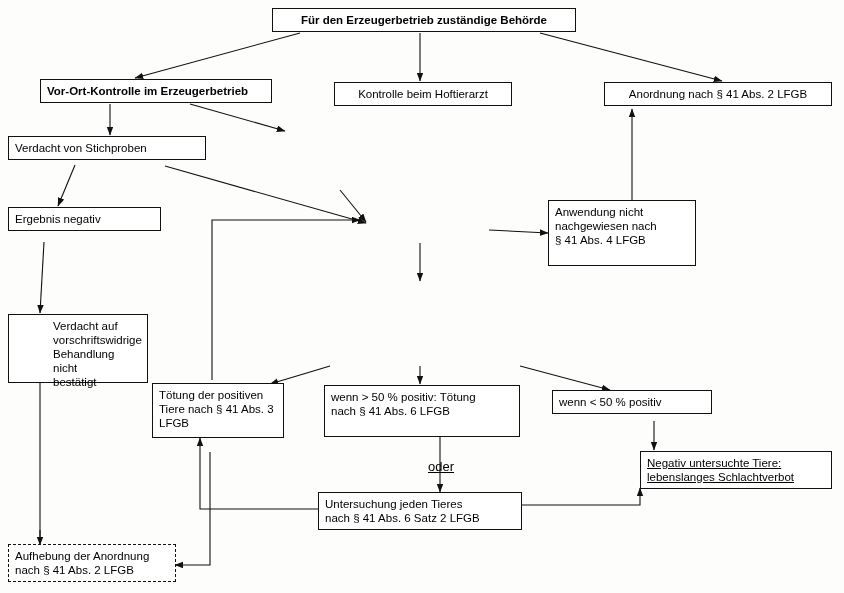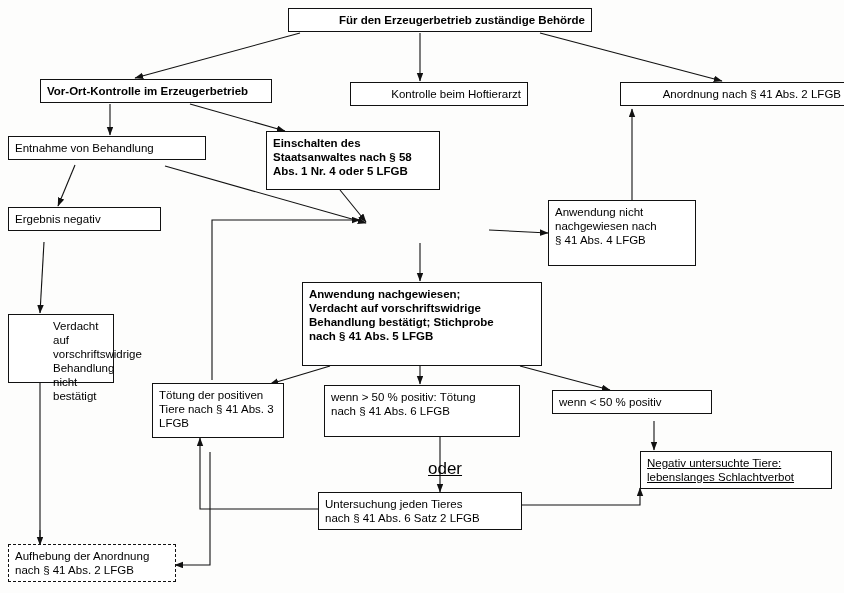--- a/index.html
+++ b/index.html
@@ -29,25 +29,25 @@
     border: 1px solid #111;
     background: #ffffff;
     color: #000;
     font-size: 11.5px;
     line-height: 1.22;
     padding: 4px 6px;
     white-space: pre-line;
     z-index: 2;
   }
   .node.bold { font-weight: bold; }
-  .node.center { text-align: right; margin-left: 16px; }
+  .node.center { text-align: center; }
   .node.dashed { border-style: dashed; }
   .plain-label {
     position: absolute;
-    font-size: 17px;
+    font-size: 13px;
     color: #000;
     z-index: 2;
   }
   .plain-label.underline { text-decoration: underline; }
 </style>
 </head>
 <body>
 
 <div id="canvas">
 
@@ -111,42 +111,35 @@
   </svg>
 
   <div class="node center bold" style="left:272px; top:8px; width:304px;">Für den Erzeugerbetrieb zuständige Behörde</div>
 
   <div class="node bold" style="left:8px; top:79px; width:232px;margin-left:32px;">Vor-Ort-Kontrolle im Erzeugerbetrieb</div>
 
   <div class="node center" style="left:334px; top:82px; width:178px;">Kontrolle beim Hoftierarzt</div>
 
   <div class="node center" style="left:604px; top:82px; width:228px;">Anordnung nach § 41 Abs. 2 LFGB</div>
 
-  <div class="node" style="left:8px; top:136px; width:198px;">Entnahme von Behandlung</div>
+  <div class="node" style="left:8px; top:136px; width:198px;">Verdacht von Stichproben</div>
 
-  <div class="node bold" style="left:266px; top:131px; width:174px; height:59px;">Einschalten des
-Staatsanwaltes nach § 58
-Abs. 1 Nr. 4 oder 5 LFGB</div>
 
   <div class="node" style="left:8px; top:207px; width:153px;">Ergebnis negativ</div>
 
 
   <div class="node" style="left:548px; top:200px; width:148px; height:66px;">Anwendung nicht
 nachgewiesen nach
 § 41 Abs. 4 LFGB</div>
 
-  <div class="node" style="left:8px; top:314px; width:106px; height:69px;padding-left:44px;">Verdacht auf
+  <div class="node" style="left:8px; top:314px; width:140px; height:69px;padding-left:44px;">Verdacht auf
 vorschriftswidrige
 Behandlung nicht
 bestätigt</div>
 
-  <div class="node bold" style="left:302px; top:282px; width:240px; height:84px;">Anwendung nachgewiesen;
-Verdacht auf vorschriftswidrige
-Behandlung bestätigt; Stichprobe
-nach § 41 Abs. 5 LFGB</div>
 
   <div class="node" style="left:152px; top:383px; width:132px; height:55px;">Tötung der positiven
 Tiere nach § 41 Abs. 3
 LFGB</div>
 
   <div class="node" style="left:324px; top:385px; width:196px; height:52px;">wenn &gt; 50 %  positiv: Tötung
 nach § 41 Abs. 6 LFGB</div>
 
   <div class="node" style="left:552px; top:390px; width:160px;">wenn &lt; 50 % positiv</div>
 

